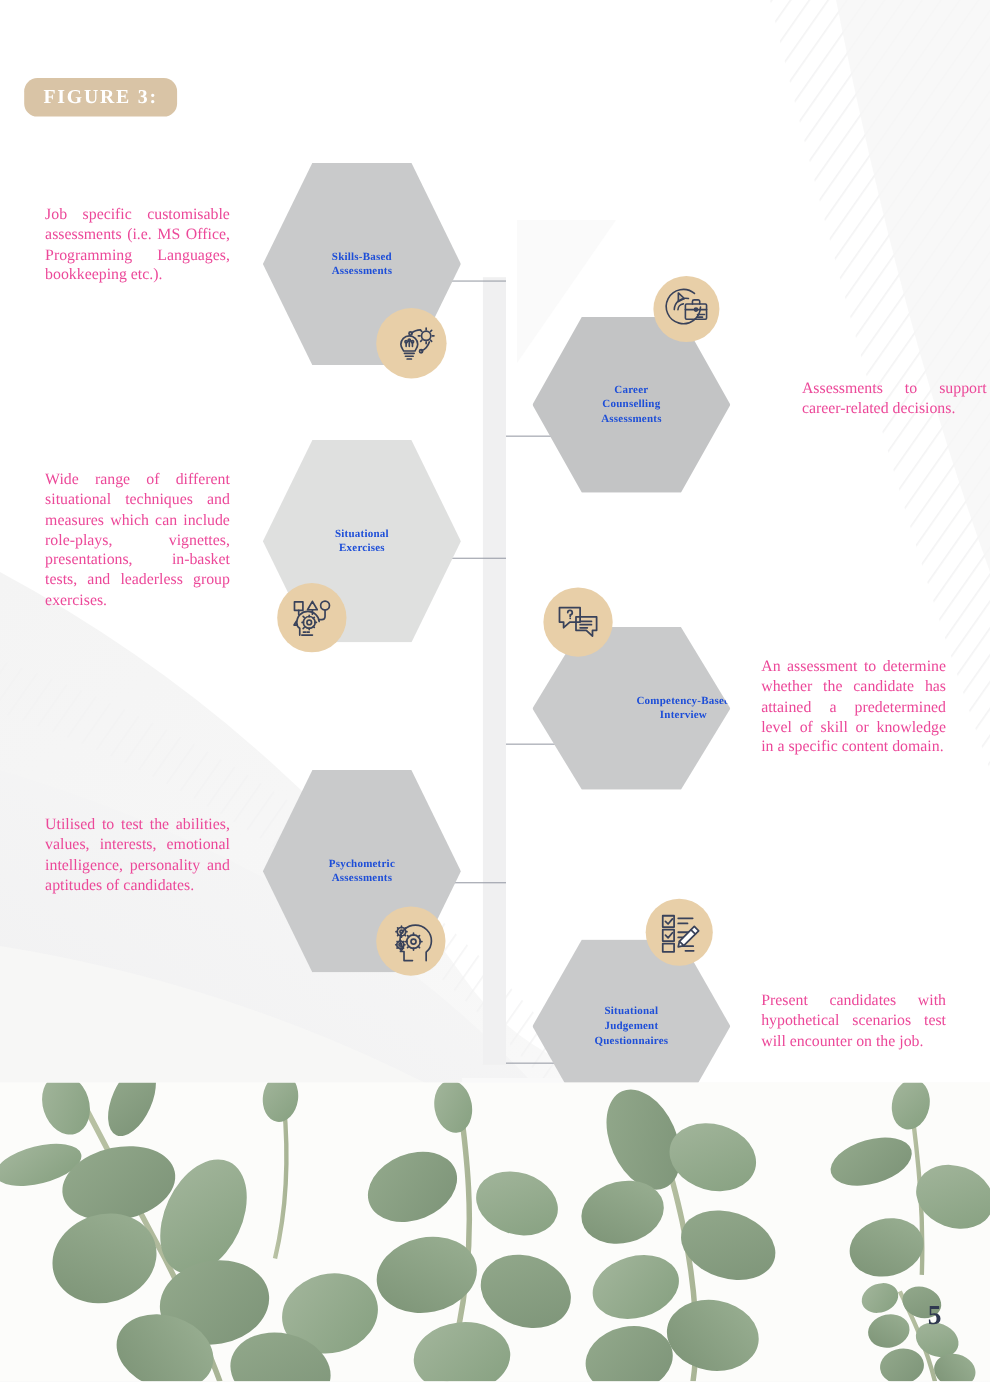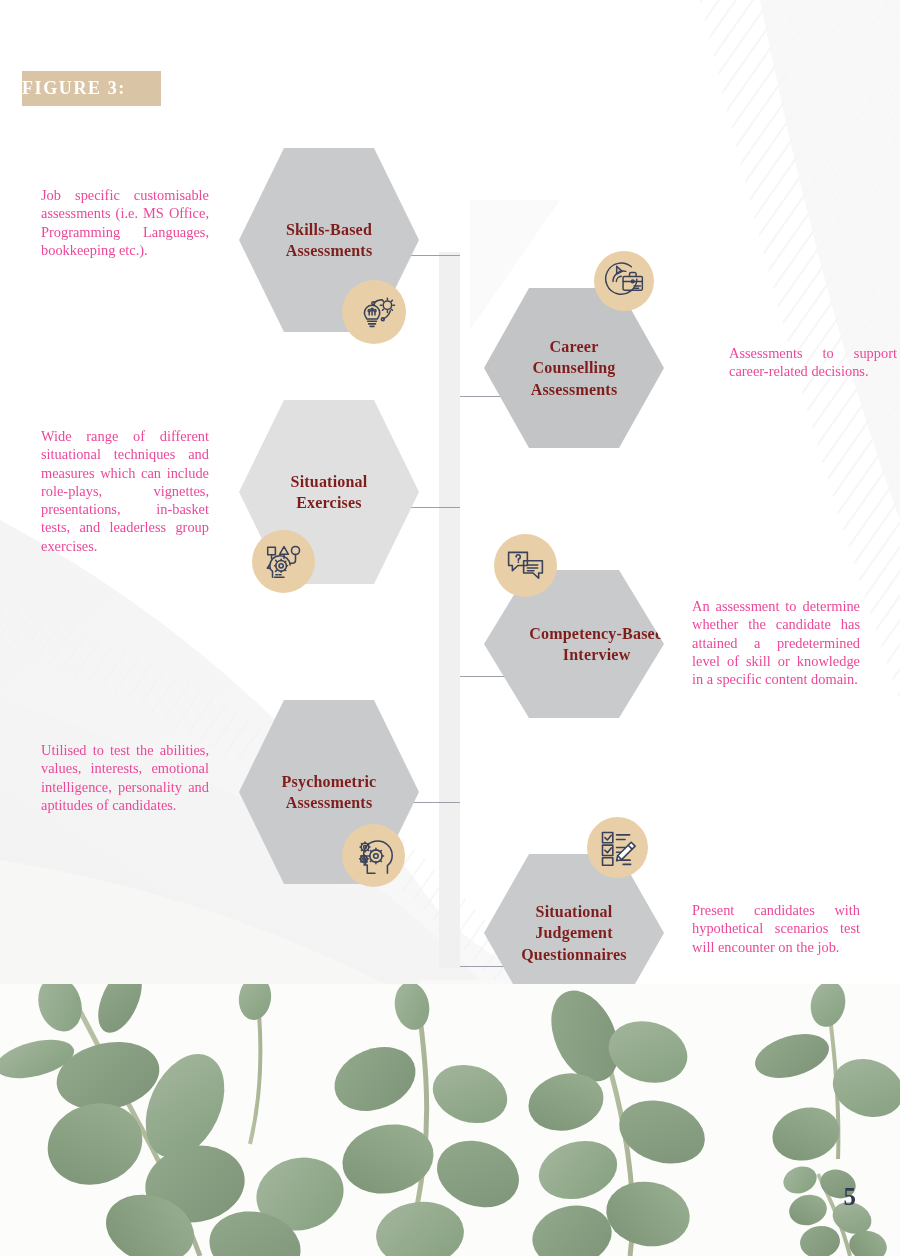--- a/index.html
+++ b/index.html
@@ -10,40 +10,40 @@
   }
 
   
   .bg-layer{position:absolute;inset:0;overflow:hidden;}
   .bg-svg{position:absolute;top:0;left:0;width:900px;height:1256px;}
 
   
   .header{position:absolute;left:0;top:71px;height:35px;width:900px;}
   .fig-tag{
     position:absolute;left:22px;top:0;height:35px;width:139px;
-    background:#d9c4a6;display:flex;align-items:center;
+    background:#d9c4a6;display:flex;align-items:center;justify-content:center;border-radius:12px;
   }
   .fig-tag span{
     color:#ffffff;font-size:18px;font-weight:700;letter-spacing:1.6px;
     font-family:"Liberation Serif", serif;
   }
   .fig-title{
     position:absolute;left:168px;top:0;height:35px;display:flex;align-items:center;
     color:#cdb38c;font-size:18.5px;font-weight:700;letter-spacing:1.7px;
     font-family:"Liberation Serif", serif;white-space:nowrap;
   }
 
   
   .hex{
     position:absolute;
     clip-path:polygon(25% 0%,75% 0%,100% 50%,75% 100%,25% 100%,0% 50%);
     display:flex;align-items:center;justify-content:center;
   }
   .hex-label{
-    color:#7f1d1d;font-weight:700;font-size:16px;line-height:1.32;
+    color:#1d4ed8;font-weight:700;font-size:10px;line-height:1.32;
     text-align:center;font-family:"Liberation Serif", serif;
     letter-spacing:.2px;
   }
 
   
   .badge{
     position:absolute;border-radius:50%;background:#e8cfa8;
     display:flex;align-items:center;justify-content:center;
   }
   .badge svg{display:block;}

